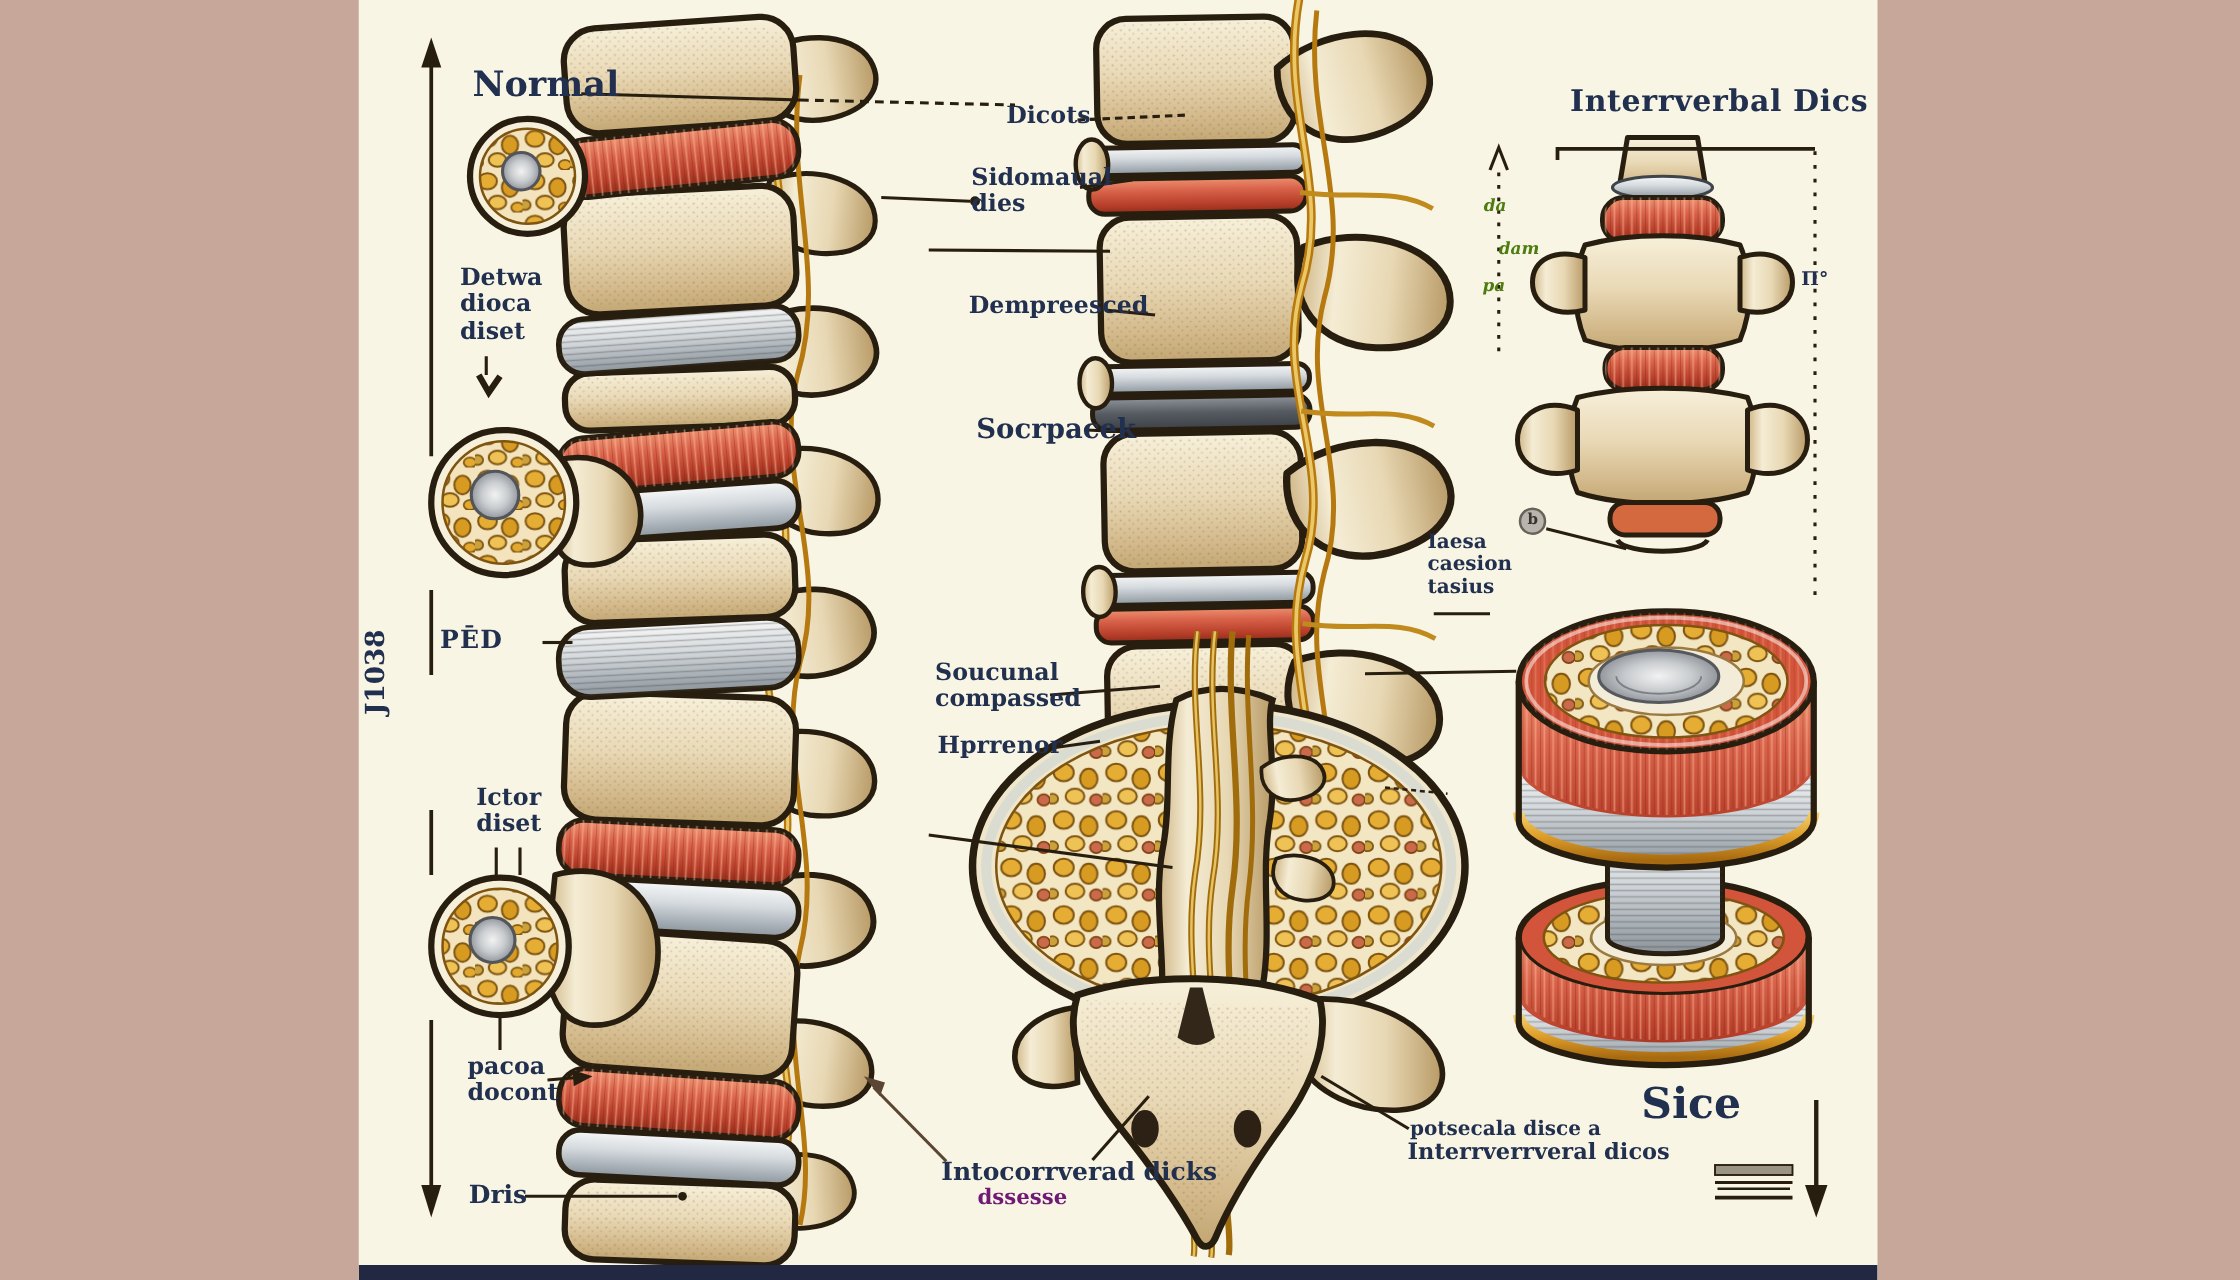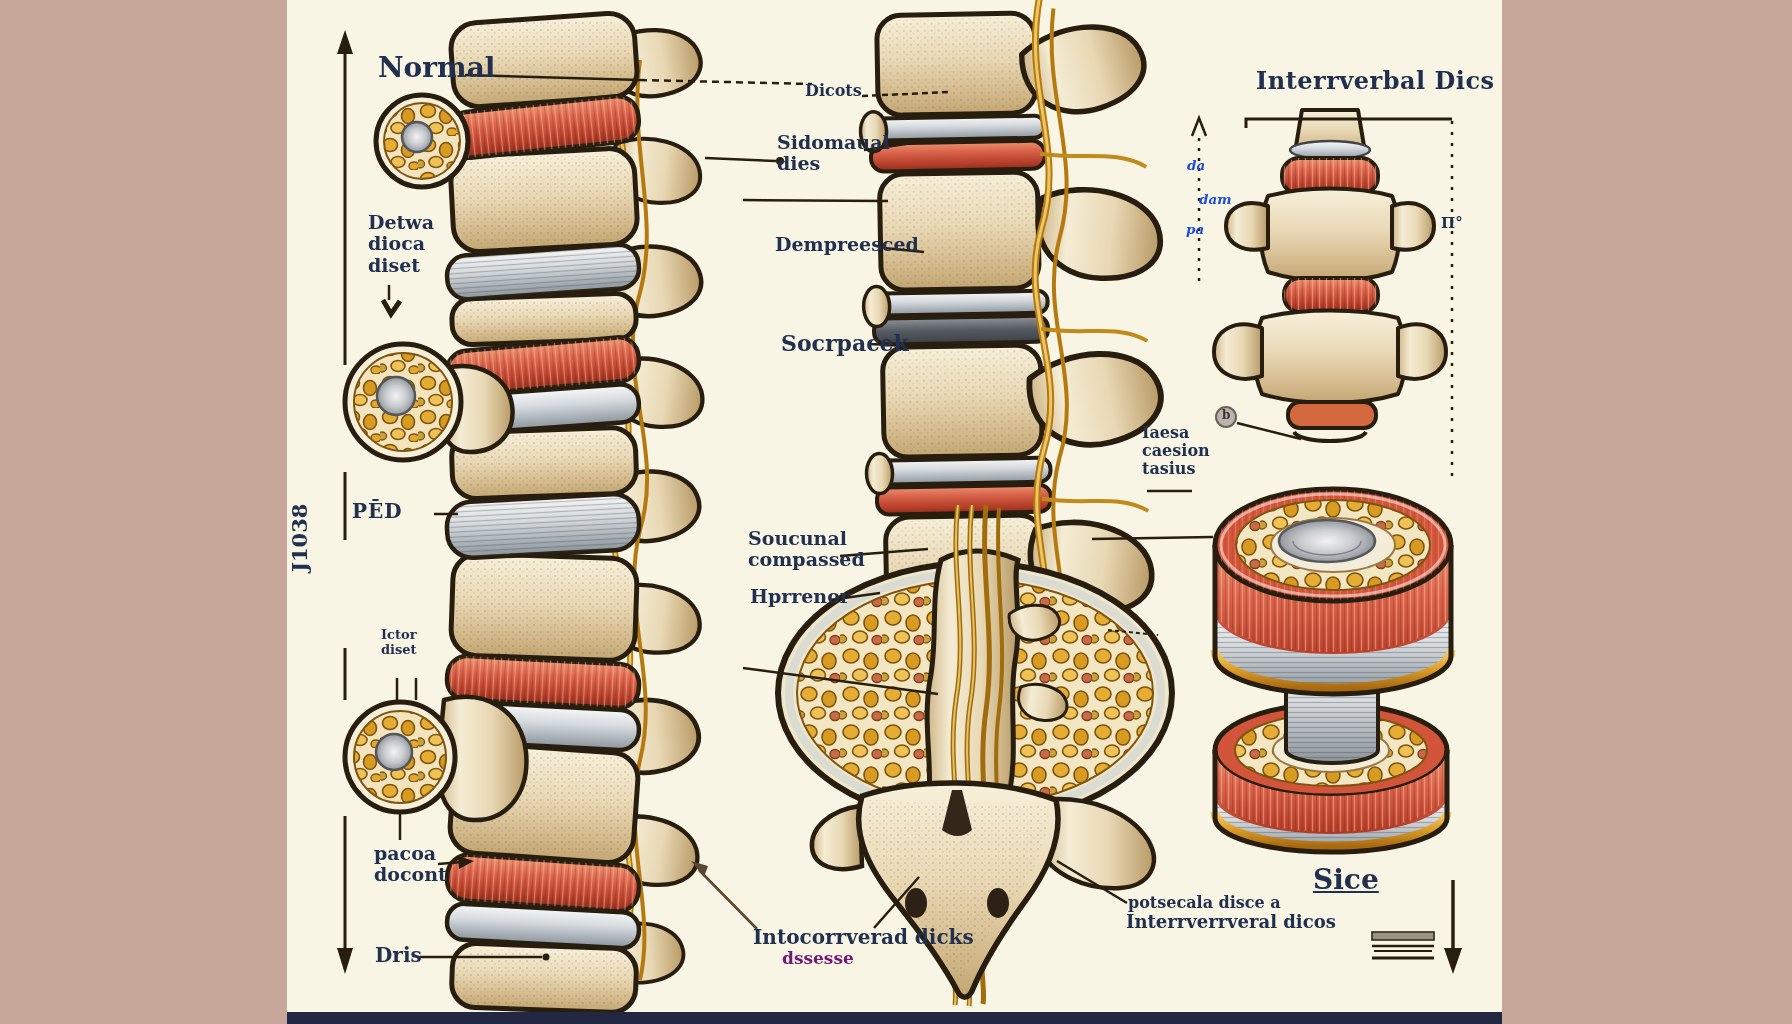--- a/index.html
+++ b/index.html
@@ -5,21 +5,21 @@
   html,body{margin:0;padding:0;background:#888;}
   #stage{position:relative;width:1792px;height:1024px;overflow:hidden;background:#f8f5e5;
          font-family:"DejaVu Serif",serif;}
   .bar{position:absolute;top:0;height:1024px;background:#c6a79a;z-index:5;}
   #bar-l{left:0;width:287px;}
   #bar-r{left:1502px;width:290px;}
   #footer{position:absolute;left:287px;top:1012px;width:1215px;height:12px;background:#232842;z-index:4;}
   svg{position:absolute;left:0;top:0;}
   .lbl{position:absolute;font-weight:700;color:#22304f;white-space:pre-line;line-height:1.12;z-index:3;}
   .muted{color:#701a75;}
-  .tick{font-size:13.5px;color:#1d4ed8;font-style:italic;}
+  .tick{font-size:13.5px;color:#4d7c0f;font-style:italic;}
   .rot{transform:rotate(-90deg);transform-origin:0 0;}
 </style>
 </head>
 <body>
 
 <div id="stage">
 
 <svg width="1792" height="1024" viewBox="0 0 1792 1024">
 <defs>
   <linearGradient id="gBone" x1="0" y1="0" x2="0" y2="1">
@@ -399,27 +399,27 @@
   </g>
 </g>
 </svg>
 
 <div class="lbl" style="left:378px;top:52px;font-size:28px;">Normal</div>
 <div class="lbl" style="left:368px;top:212px;font-size:19px;">Detwa
 dioca
 diset</div>
 <div class="lbl" style="left:352px;top:500px;font-size:20px;letter-spacing:1px;text-align:right;">PĒD</div>
 <div class="lbl rot" style="left:288px;top:572px;font-size:21px;">J1038</div>
-<div class="lbl" style="left:381px;top:628px;font-size:13px;">Ictor
+<div class="lbl" style="left:381px;top:628px;font-size:19px;">Ictor
 diset</div>
 <div class="lbl" style="left:374px;top:843px;font-size:19px;">pacoa
 docont</div>
 <div class="lbl" style="left:375px;top:944px;font-size:20px;">Dris</div>
 
-<div class="lbl" style="left:805px;top:82px;font-size:16px;">Dicots</div>
+<div class="lbl" style="left:805px;top:82px;font-size:19px;">Dicots</div>
 <div class="lbl" style="left:777px;top:132px;font-size:19px;">Sidomaual
 dies</div>
 <div class="lbl" style="left:775px;top:234px;font-size:19px;">Dempreesced</div>
 <div class="lbl" style="left:781px;top:331px;font-size:22px;">Socrpacek</div>
 <div class="lbl" style="left:748px;top:528px;font-size:19px;">Soucunal
 compassed</div>
 <div class="lbl" style="left:750px;top:586px;font-size:19px;">Hprrenor</div>
 <div class="lbl" style="left:1142px;top:424px;font-size:16px;">Iaesa
 caesion
 tasius</div>
@@ -427,19 +427,19 @@
 <div class="lbl muted" style="left:782px;top:949px;font-size:17px;">dssesse</div>
 <div class="lbl" style="left:1128px;top:894px;font-size:16px;">potsecala disce a</div>
 <div class="lbl" style="left:1098px;top:912px;font-size:18px;margin-left:28px;">Interrverrveral dicos</div>
 
 <div class="lbl" style="left:1256px;top:68px;font-size:24px;letter-spacing:.5px;">Interrverbal Dics</div>
 <div class="lbl tick" style="left:1187px;top:158px;">da</div>
 <div class="lbl tick" style="left:1185px;top:192px;margin-left:14px;">dam</div>
 <div class="lbl tick" style="left:1186px;top:222px;">pa</div>
 <div class="lbl" style="left:1441px;top:215px;font-size:15px;">Π°</div>
 <div class="lbl" style="left:1222px;top:409px;font-size:12px;color:#3a342c;">b</div>
-<div class="lbl" style="left:1313px;top:864px;font-size:28px;text-decoration:underline;">Sice</div>
+<div class="lbl" style="left:1313px;top:864px;font-size:34px;">Sice</div>
 
 <div class="bar" id="bar-l"></div>
 <div class="bar" id="bar-r"></div>
 <div id="footer"></div>
 
 </div>
 
 </body></html>

